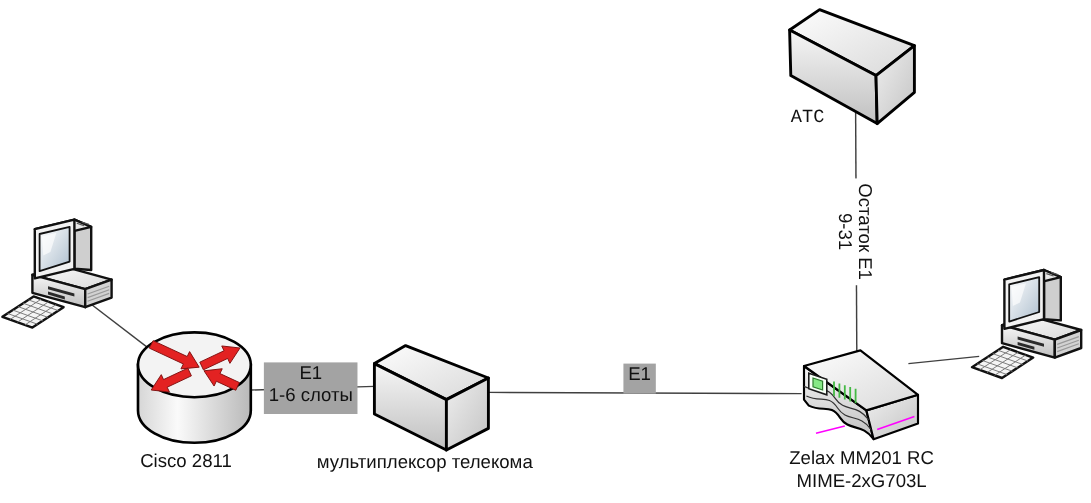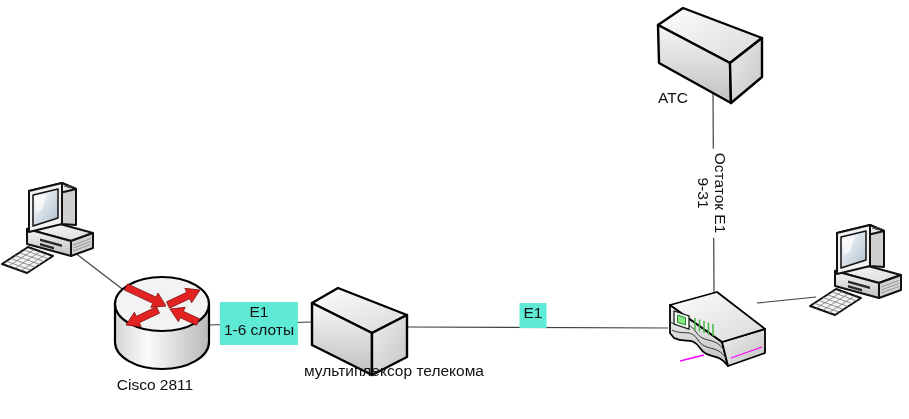--- a/index.html
+++ b/index.html
@@ -2,21 +2,21 @@
 <html><head>
 <meta charset="utf-8">
 <style>
   html,body{margin:0;padding:0;background:#fff;}
   .stage{position:relative;width:909px;height:419px;background:#fff;overflow:hidden;
          font-family:"Liberation Sans",sans-serif;}
   .stage svg{position:absolute;left:0;top:0;}
   .lbl{position:absolute;font-size:15.5px;line-height:18px;color:#111;
        text-align:center;transform:translateX(-50%);white-space:nowrap;}
   .lbl.serif{font-family:"Liberation Serif",serif;}
-  .linklbl{background:#5eead4;padding:1px 4px 6px;}
+  .linklbl{background:#a3a3a3;padding:1px 4px 6px;}
   .rot{position:absolute;left:712px;top:193px;background:#fff;padding:2px 4px;
        transform:translate(-50%,-50%) rotate(90deg);font-size:15.5px;line-height:17px;
        color:#111;text-align:center;white-space:nowrap;}
 </style>
 </head>
 <body>
 
 <div class="stage">
   <svg width="909" height="419" viewBox="0 0 909 419">
     <defs>
@@ -138,24 +138,26 @@
         <polygon points="199.5,318.8 183.3,311.3 185.2,307.3 170,309 178.4,321.7 180.3,317.7 196.5,325.2"></polygon>
       </g>
     </g>
 
     <use href="#pc-icon" transform="translate(2,180)"></use>
     <use href="#pc-icon" transform="translate(810,222)"></use>
   </svg>
 
   <div class="lbl" style="left:155px;top:376px;">Cisco 2811</div>
 
-  <div class="lbl" style="left:354px;top:362px;margin-left:40px;">мультиплексор телекома</div>
+  <div class="lbl" style="left:354px;top:377px;">мультиплексор телекома</div>
 
+  <div class="lbl" style="left:718px;top:374px;">Zelax MM201 RC</div>
+  <div class="lbl" style="left:718px;top:393px;">MIME-2xG703L</div>
 
-  <div class="lbl" style="left:673px;top:89px;">АТС</div>
+  <div class="lbl" style="left:673px;top:89px;font-family:Liberation Mono, monospace;">АТС</div>
 
   <div class="lbl linklbl" style="left:259px;top:302px;">
     <div>E1</div>
     <div>1-6 слоты</div>
   </div>
 
   <div class="lbl linklbl" style="left:533px;top:303px;">E1</div>
 
   <div class="rot">
     <div>Остаток E1</div>

